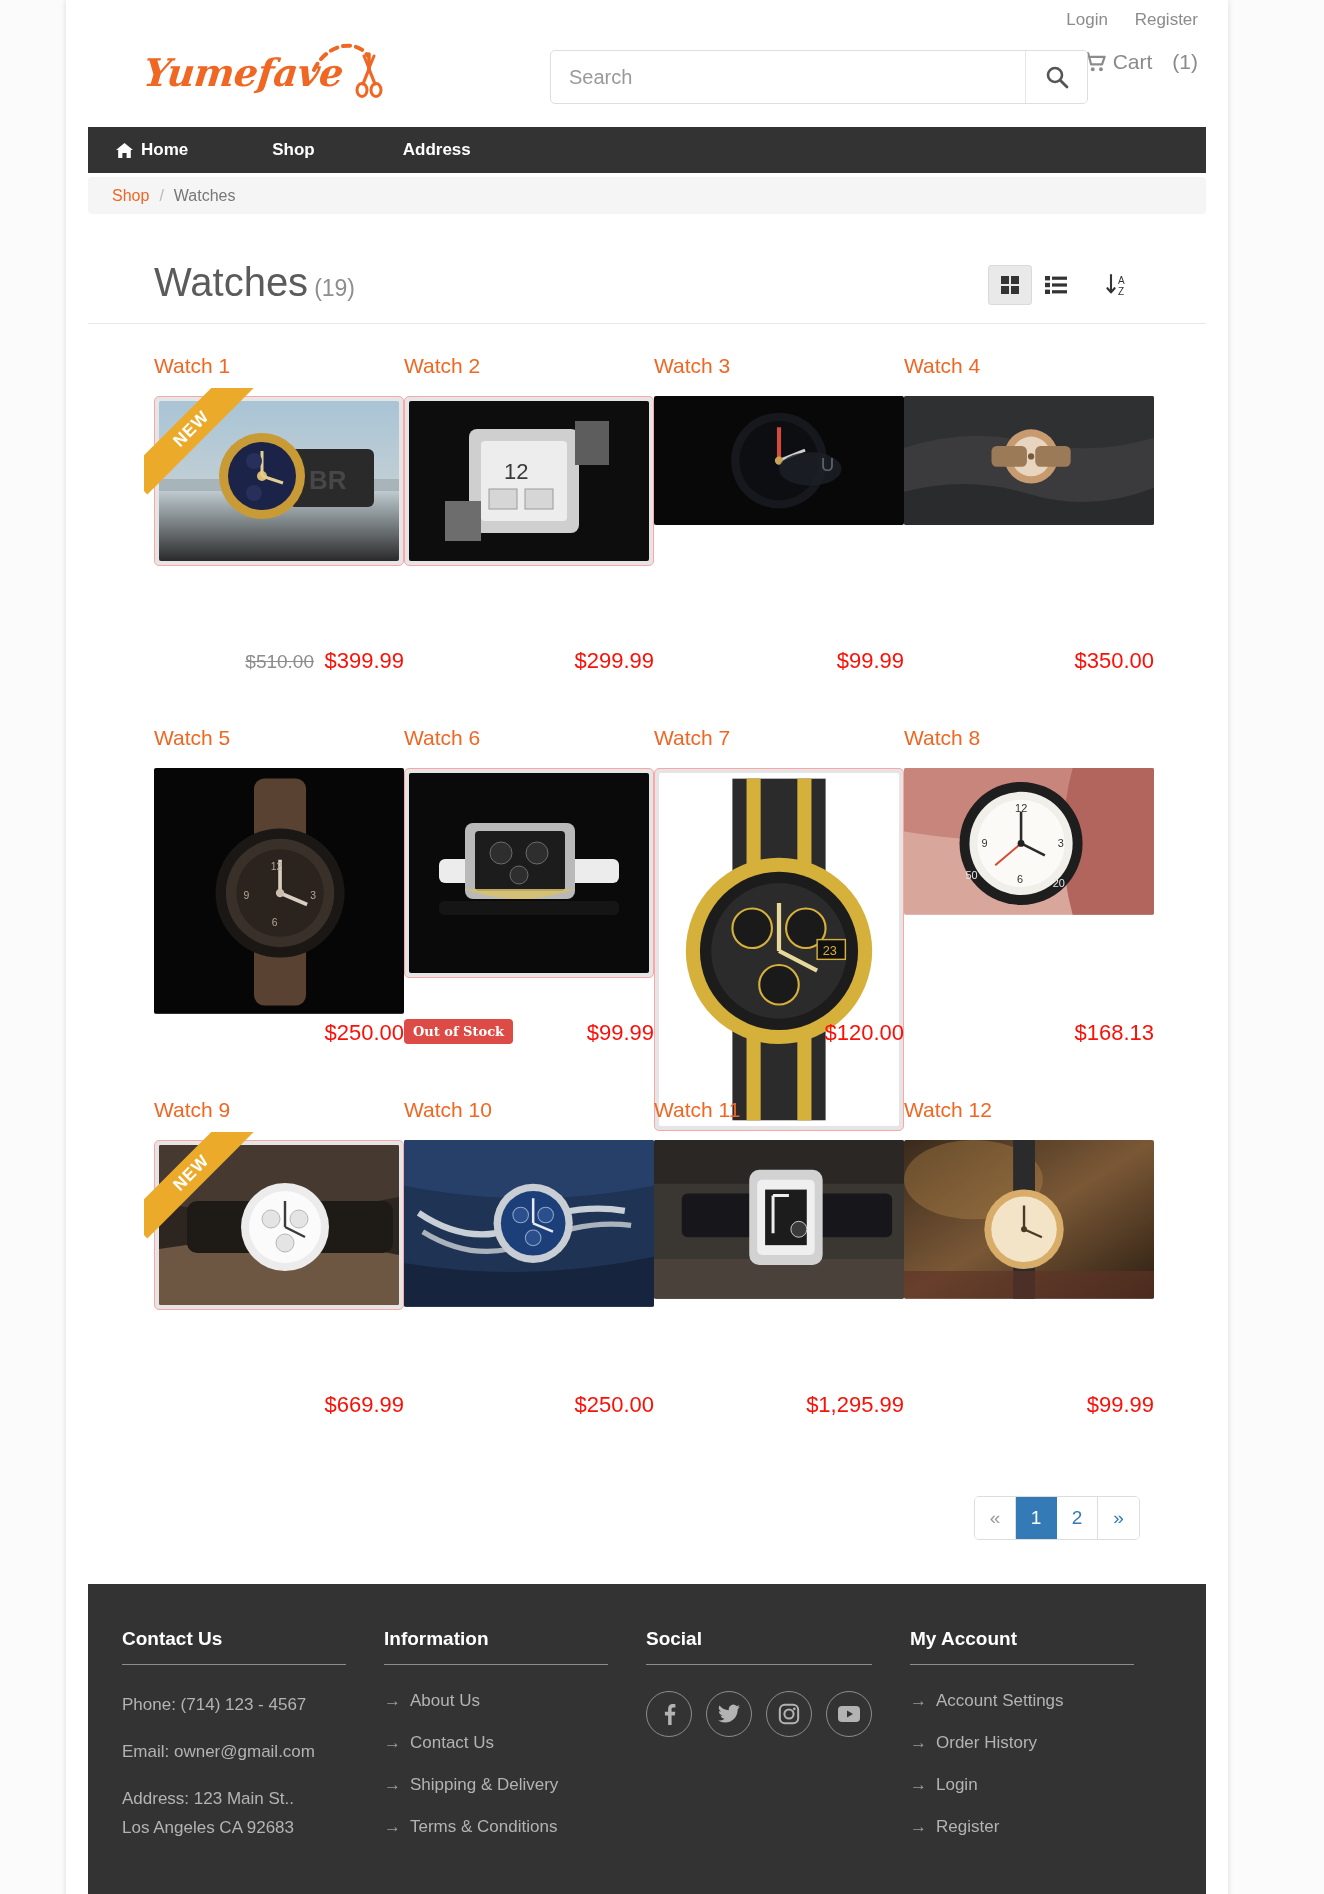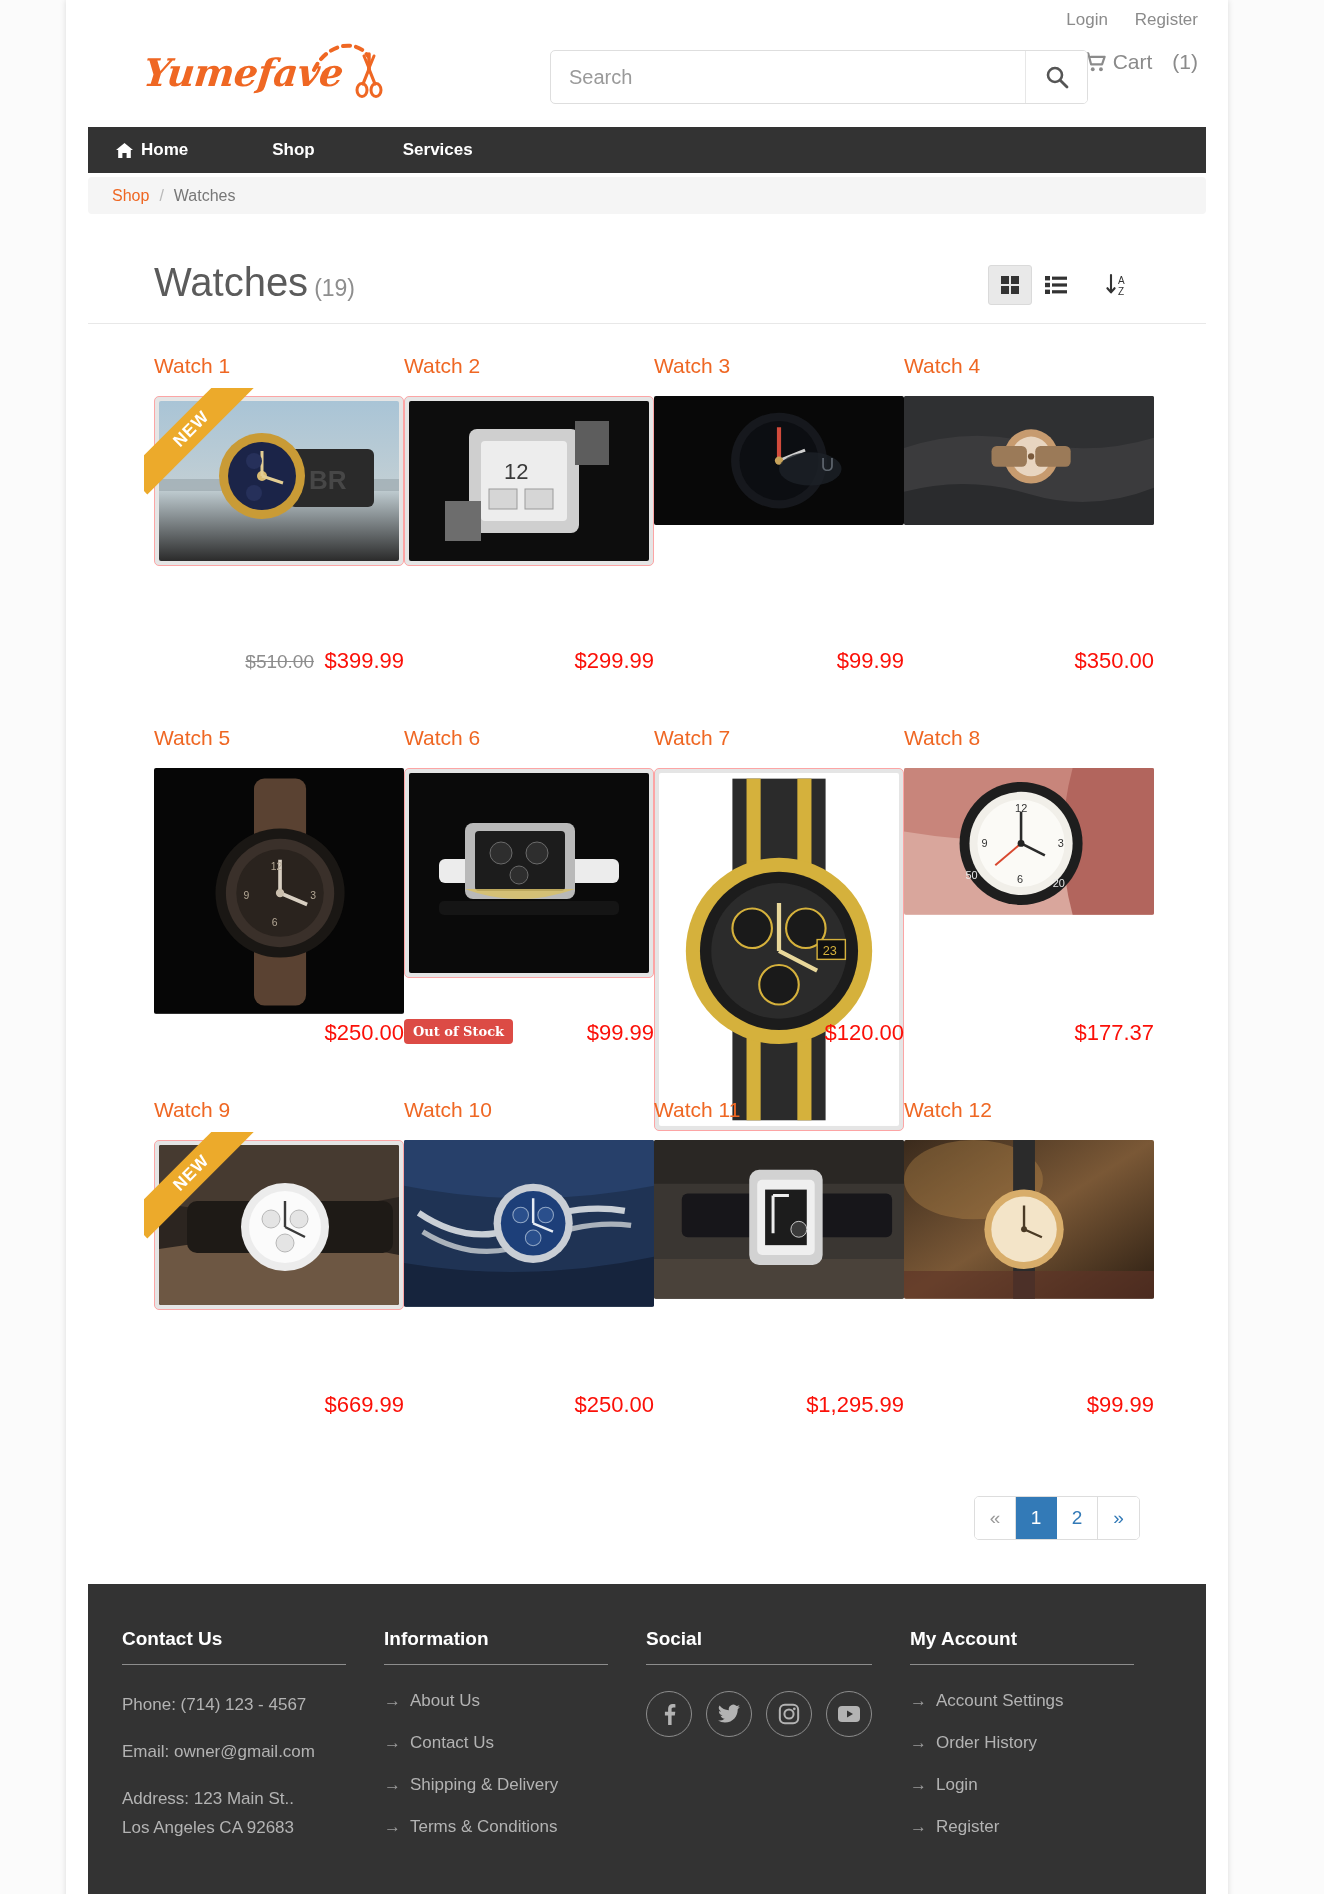--- a/index.html
+++ b/index.html
@@ -429,21 +429,21 @@
     <a class="nav-item first">
       <svg width="17" height="15" viewBox="0 0 17 15">
         <path d="M8.5 0 L0 7 h2.2 v8 h4.2 v-5 h4.2 v5 h4.2 V7 H17 Z" fill="#ffffff"></path>
       </svg>
       <span>Home</span>
     </a>
     <a class="nav-item mid">
       <span>Shop</span>
     </a>
     <a class="nav-item">
-      <span>Services</span>
+      <span>Address</span>
     </a>
   </div>
 
   <div class="breadcrumb">
     <a>Shop</a>
     <span class="sep">/</span>
     <span>Watches</span>
   </div>
 
   <div class="title-row">
@@ -672,21 +672,21 @@
             <text x="78" y="80" font-family="Liberation Sans, sans-serif" font-size="11" fill="#333">9</text>
             <path d="M118 76 L118 44 M118 76 L142 88" stroke="#2b2b2b" stroke-width="2.6"></path>
             <path d="M118 76 L92 98" stroke="#d8482f" stroke-width="2"></path>
             <circle cx="118" cy="76" r="3.5" fill="#222"></circle>
             <text x="62" y="112" font-family="Liberation Sans, sans-serif" font-size="11" fill="#e8e8e8">50</text>
             <text x="150" y="120" font-family="Liberation Sans, sans-serif" font-size="11" fill="#e8e8e8">20</text>
           </svg>
         </div>
       </div>
       <div class="price-row">
-        <span class="price">$177.37</span>
+        <span class="price">$168.13</span>
       </div>
     </div>
 
     <div class="cell">
       <a class="prod-name">Watch 9</a>
       <div class="thumb-wrap">
         <div class="ribbon">
               <span>NEW</span>
             </div>
         <div class="thumb">

